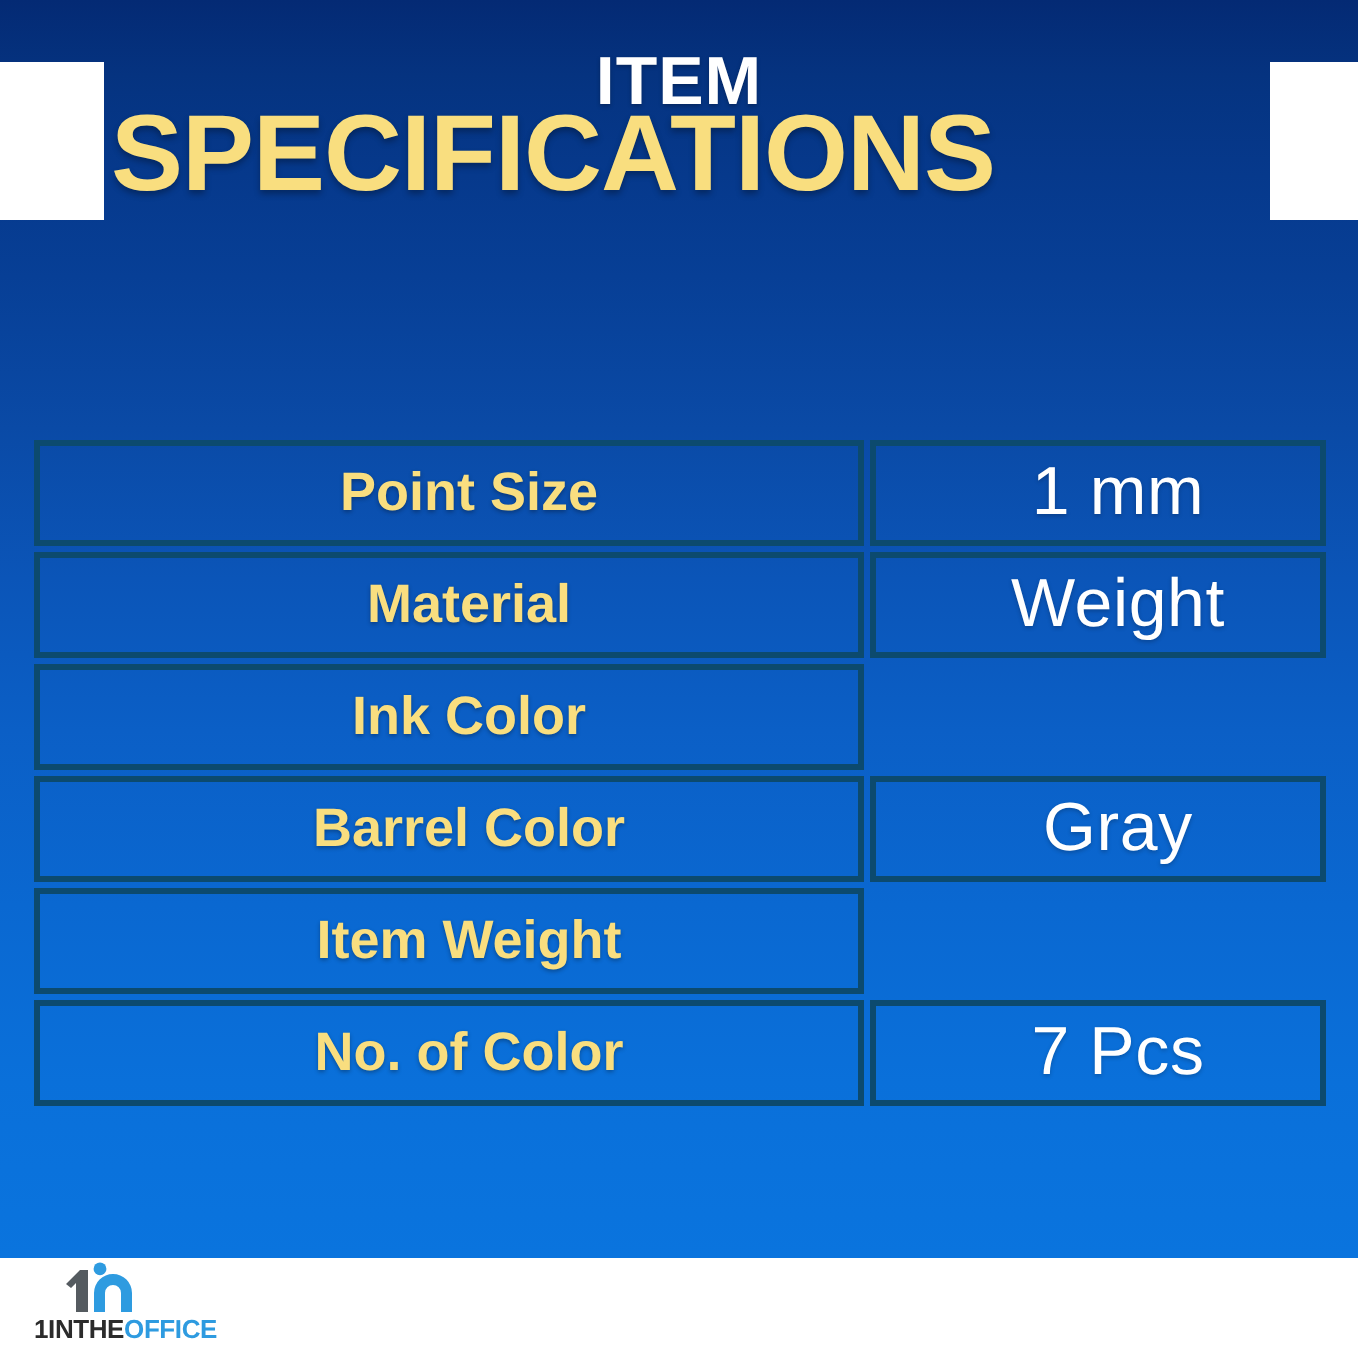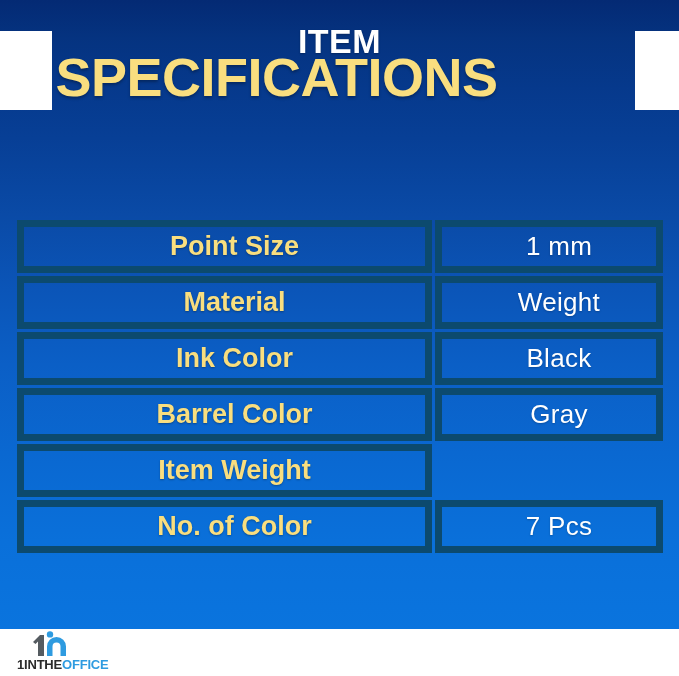--- a/index.html
+++ b/index.html
@@ -108,41 +108,41 @@
     flex-direction: column;
     gap: 3px;
   }
   .spec-row {
     flex: 1 1 0;
     display: flex;
     gap: 3px;
   }
   .spec-cell {
     box-sizing: border-box;
-    border: 7px solid #0c4a6e;
+    border: 3px solid #0c4a6e;
     display: flex;
     align-items: center;
     justify-content: center;
     background: transparent;
     padding-left: 20px;
   }
   .spec-label-cell { width: 415px; }
   .spec-value-cell { flex: 1 1 auto; }
 
   .spec-label {
     color: #f9de7f;
     font-size: 27px;
     font-weight: bold;
     letter-spacing: 0px;
     text-shadow: 0 1px 2px rgba(0,0,0,0.30);
     white-space: nowrap;
   }
   .spec-value {
     color: #ffffff;
-    font-size: 26px;
+    font-size: 34px;
     font-weight: normal;
     letter-spacing: 0.3px;
     text-shadow: 0 1px 2px rgba(0,0,0,0.22);
     white-space: nowrap;
   }
 
   
   #footer {
     position: absolute;
     left: 0;
@@ -213,23 +213,20 @@
       </div>
       <div class="spec-cell spec-value-cell">
         <span class="spec-value">Weight</span>
       </div>
     </div>
 
     <div class="spec-row">
       <div class="spec-cell spec-label-cell">
         <span class="spec-label">Ink Color</span>
       </div>
-      <div class="spec-cell spec-value-cell">
-        <span class="spec-value">Black</span>
-      </div>
     </div>
 
     <div class="spec-row">
       <div class="spec-cell spec-label-cell">
         <span class="spec-label">Barrel Color</span>
       </div>
       <div class="spec-cell spec-value-cell">
         <span class="spec-value">Gray</span>
       </div>
     </div>

